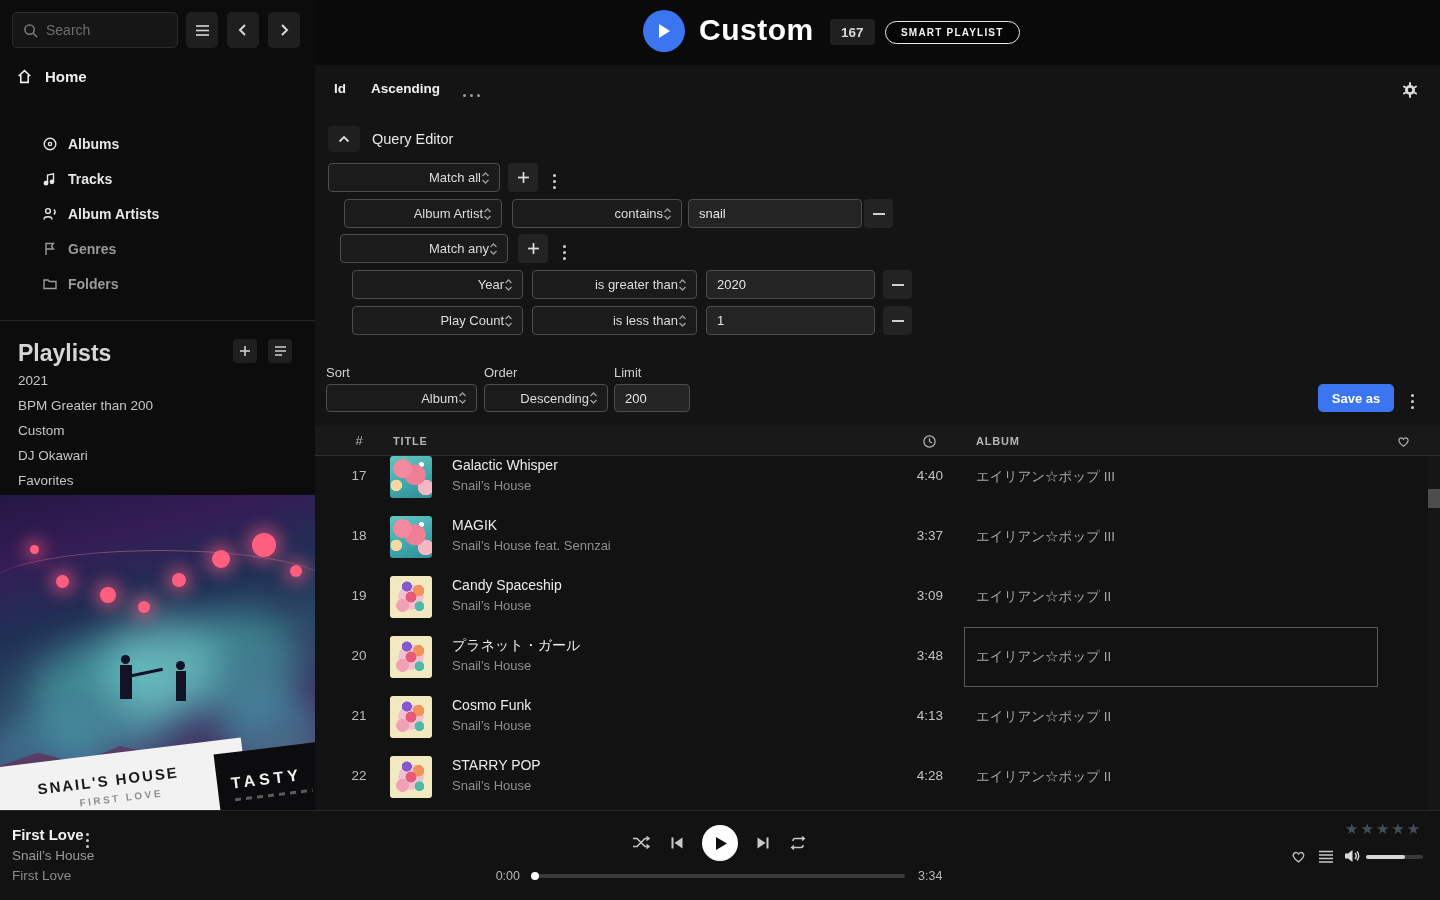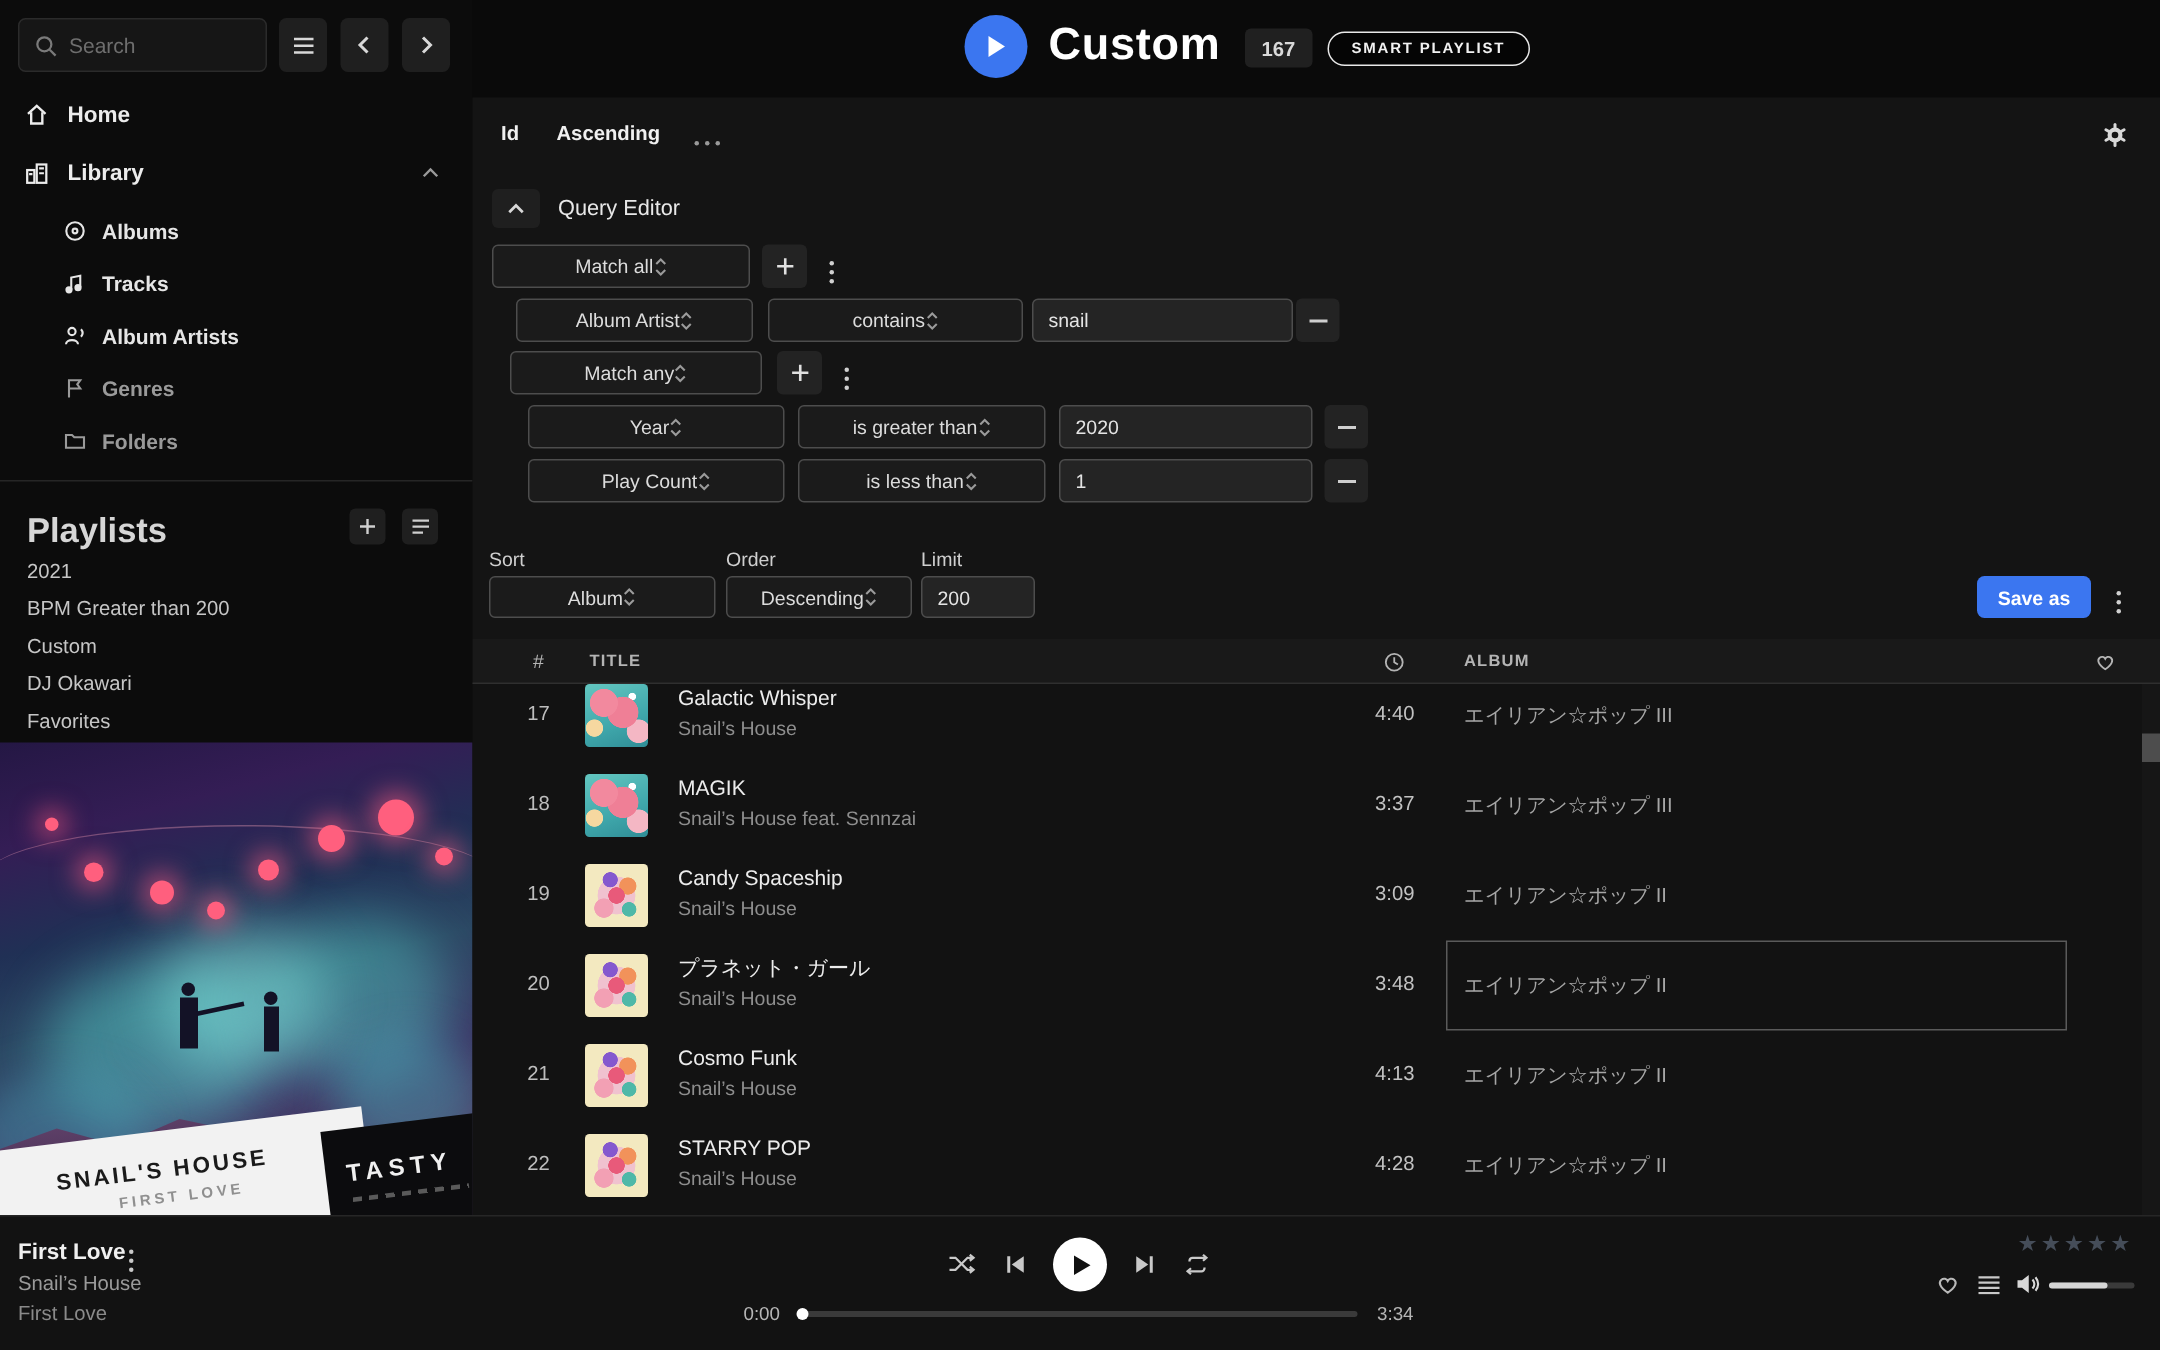--- a/index.html
+++ b/index.html
@@ -15,21 +15,21 @@
     background:#161616; border:1px solid #2b2b2b; border-radius:5px;
     display:flex; align-items:center; padding:0 10px; gap:8px; }
   .searchbox input { background:transparent; border:none; outline:none; color:#bdbdbd;
     font-size:14px; width:115px; font-family:inherit; }
   .searchbox input::placeholder { color:#6e6e6e; }
   .sq-btn { position:absolute; top:12px; width:32px; height:36px; background:#1f1f1f;
     border-radius:5px; display:flex; align-items:center; justify-content:center; color:#d8d8d8; cursor:pointer; }
   .nav-item { position:absolute; left:0; width:315px; height:30px; display:flex;
     align-items:center; gap:12px; padding-left:16px; color:#ececec; font-weight:bold; font-size:15px; cursor:pointer; }
   .sub-item { position:absolute; left:0; width:315px; height:35px; display:flex;
-    align-items:center; gap:10px; padding-left:42px; font-weight:bold; font-size:14px; cursor:pointer; }
+    gap:10px; padding-left:42px; font-weight:bold; font-size:14px; cursor:pointer; }
   .c-bright { color:#e6e6e6; } .c-dim { color:#9a9a9a; }
   .divider { position:absolute; left:0; top:320px; width:315px; height:1px; background:#262626; }
   .pl-title { position:absolute; left:18px; top:340px; font-size:23px; font-weight:bold; color:#d6d6d6; }
   .pl-btn { position:absolute; top:339px; width:24px; height:24px; background:#1f1f1f; border-radius:4px;
     display:flex; align-items:center; justify-content:center; color:#cfcfcf; cursor:pointer; }
   .pl-item { position:absolute; left:18px; width:280px; height:25px; display:flex; align-items:center;
     color:#c6c6c6; font-size:13.5px; cursor:pointer; }
 
   
   .bigart { position:absolute; left:0; top:495px; width:315px; height:315px; overflow:hidden;
@@ -82,21 +82,21 @@
   
   .content { position:absolute; left:315px; top:65px; width:1125px; height:361px; background:#141414; }
   .sortbar-id { position:absolute; left:334px; top:81px; font-size:13.5px; font-weight:bold; color:#f0f0f0; cursor:pointer; }
   .sortbar-dir { position:absolute; left:371px; top:81px; font-size:13.5px; font-weight:bold; color:#f0f0f0; cursor:pointer; }
   .dots-h { display:flex; gap:4px; } .dots-h i, .dots-v i { width:3px; height:3px; border-radius:50%; background:#9a9a9a; }
   .dots-v { display:flex; flex-direction:column; gap:3px; }
   .collapse-btn { position:absolute; left:328px; top:126px; width:32px; height:26px; background:#1f1f1f;
     border-radius:4px; display:flex; align-items:center; justify-content:center; color:#d8d8d8; cursor:pointer; }
   .qe-title { position:absolute; left:372px; top:131px; font-size:14.5px; color:#e8e8e8; }
   .sel { position:absolute; height:29px; background:#1b1b1b; border:1px solid #4d4d4d; border-radius:4px;
-    display:flex; align-items:center; justify-content:center; padding:0 9px; cursor:pointer; }
+    display:flex; align-items:center; justify-content:flex-end; padding:0 9px; cursor:pointer; }
   .sel span { color:#dcdcdc; font-size:13px; }
   .qinput { position:absolute; height:29px; background:#242424; border:1px solid #4d4d4d; border-radius:4px;
     color:#e4e4e4; font-size:13px; padding:0 10px; outline:none; font-family:inherit; }
   .plus-btn { position:absolute; width:30px; height:29px; background:#232323; border-radius:4px;
     display:flex; align-items:center; justify-content:center; color:#e0e0e0; cursor:pointer; }
   .minus-btn { position:absolute; width:29px; height:29px; background:#232323; border-radius:4px;
     display:flex; align-items:center; justify-content:center; cursor:pointer; }
   .minus-bar { width:12px; height:2px; background:#cfcfcf; }
   .kebab { position:absolute; cursor:pointer; padding:4px; }
   .field-label { position:absolute; font-size:13px; color:#cfcfcf; }
@@ -197,37 +197,20 @@
 
     <div class="nav-item" style="top:61px">
       <span>
         <svg width="17" height="17" viewBox="0 0 16 16" fill="none" stroke="#ececec" stroke-width="1.5">
           <path d="M2.5,7.5 L8,2.5 L13.5,7.5"></path>
             <path d="M4.5,6.5 V13.5 H11.5 V6.5"></path>
           </svg>
       </span>
       <span>Home</span>
     </div>
-    <div class="nav-item" style="top:100px">
-      <span>
-        <svg width="17" height="17" viewBox="0 0 16 16" fill="none" stroke="#ececec" stroke-width="1.4">
-          <rect x="2" y="6" width="4.5" height="8"></rect>
-            <rect x="8" y="2.5" width="6" height="11.5"></rect>
-          <line x1="3.2" y1="8.5" x2="5.3" y2="8.5"></line>
-            <line x1="9.5" y1="5" x2="12.5" y2="5"></line>
-            <line x1="9.5" y1="8" x2="12.5" y2="8"></line>
-          </svg>
-      </span>
-      <span>Library</span>
-      <span style="position:absolute; right:22px;">
-        <svg width="12" height="8" viewBox="0 0 12 8" fill="none" stroke="#9a9a9a" stroke-width="1.6">
-          <polyline points="1.5,6.5 6,2 10.5,6.5"></polyline>
-          </svg>
-      </span>
-    </div>
 
     <div class="sub-item c-bright" style="top:136px">
       <span>
         <svg width="16" height="16" viewBox="0 0 16 16" fill="none" stroke="#e6e6e6" stroke-width="1.4">
           <circle cx="8" cy="8" r="5.8"></circle>
             <circle cx="8" cy="8" r="1.6"></circle>
           </svg>
       </span>
       <span>Albums</span>
     </div>

